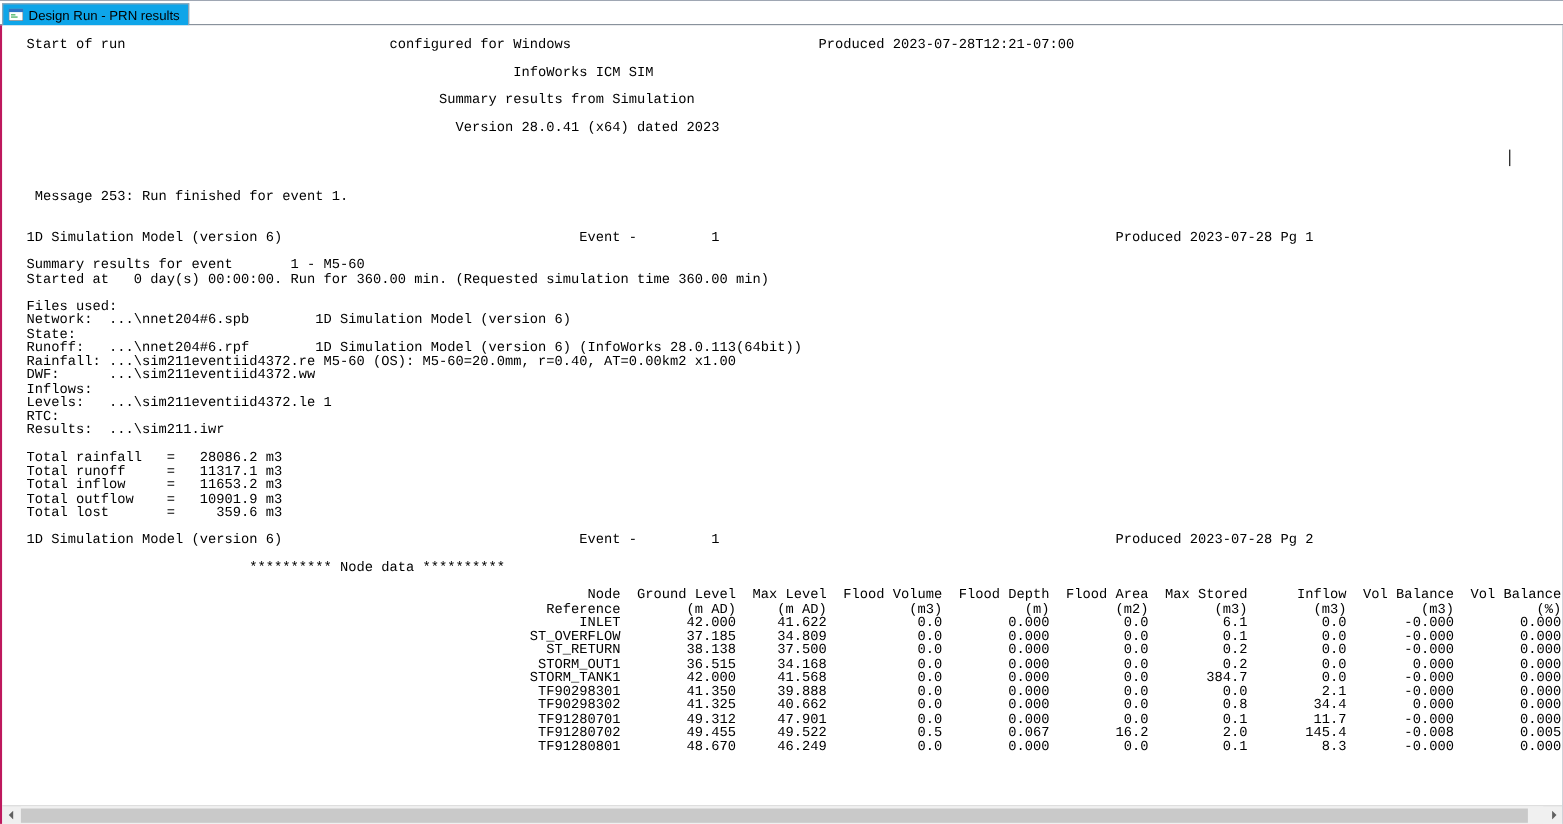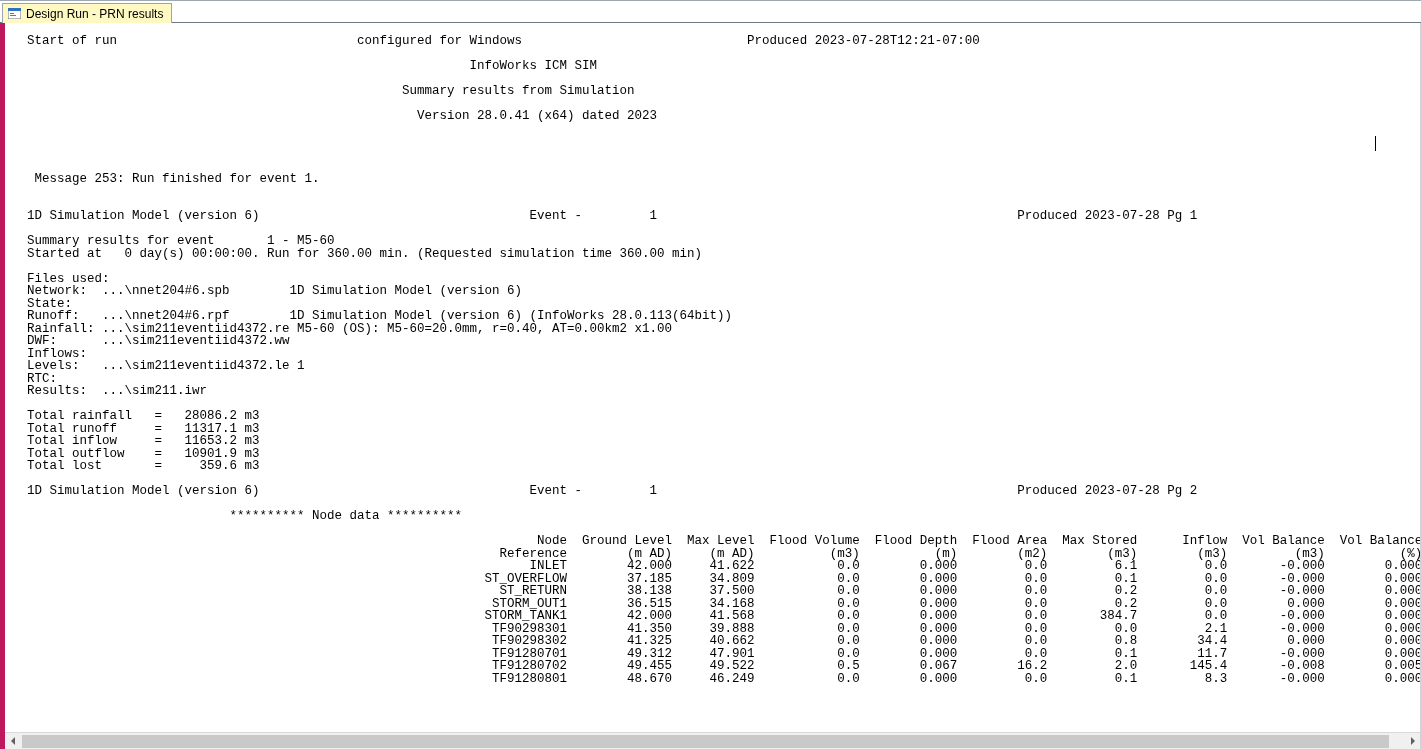--- a/index.html
+++ b/index.html
@@ -28,38 +28,38 @@
     padding-left: 2px;
   }
   .tab {
     display: flex;
     align-items: center;
     gap: 5px;
     height: 20px;
     padding: 1px 8px 1px 5px;
     border: 1px solid #9ca4af;
     border-bottom: none;
-    background: #fef9c3;
+    background: #0ea5e9;
     margin-bottom: -1px;
     font-size: 12px;
     position: relative;
   }
   .tab-icon {
     width: 13px;
     height: 11px;
     display: inline-flex;
     align-items: center;
     justify-content: center;
   }
   .tab-icon svg { display:block; }
   .content-wrap {
     flex: 1 1 auto;
     position: relative;
     overflow: hidden;
-    border-left: 5px solid #be185d;
+    border-left: 2px solid #be185d;
     border-right: 1px solid #cfd3d9;
   }
   .content {
     position: absolute;
     inset: 0 0 17px 0;
     overflow: hidden;
     background: #ffffff;
   }
   pre.mono {
     font-family: "Consolas","Courier New",monospace;

